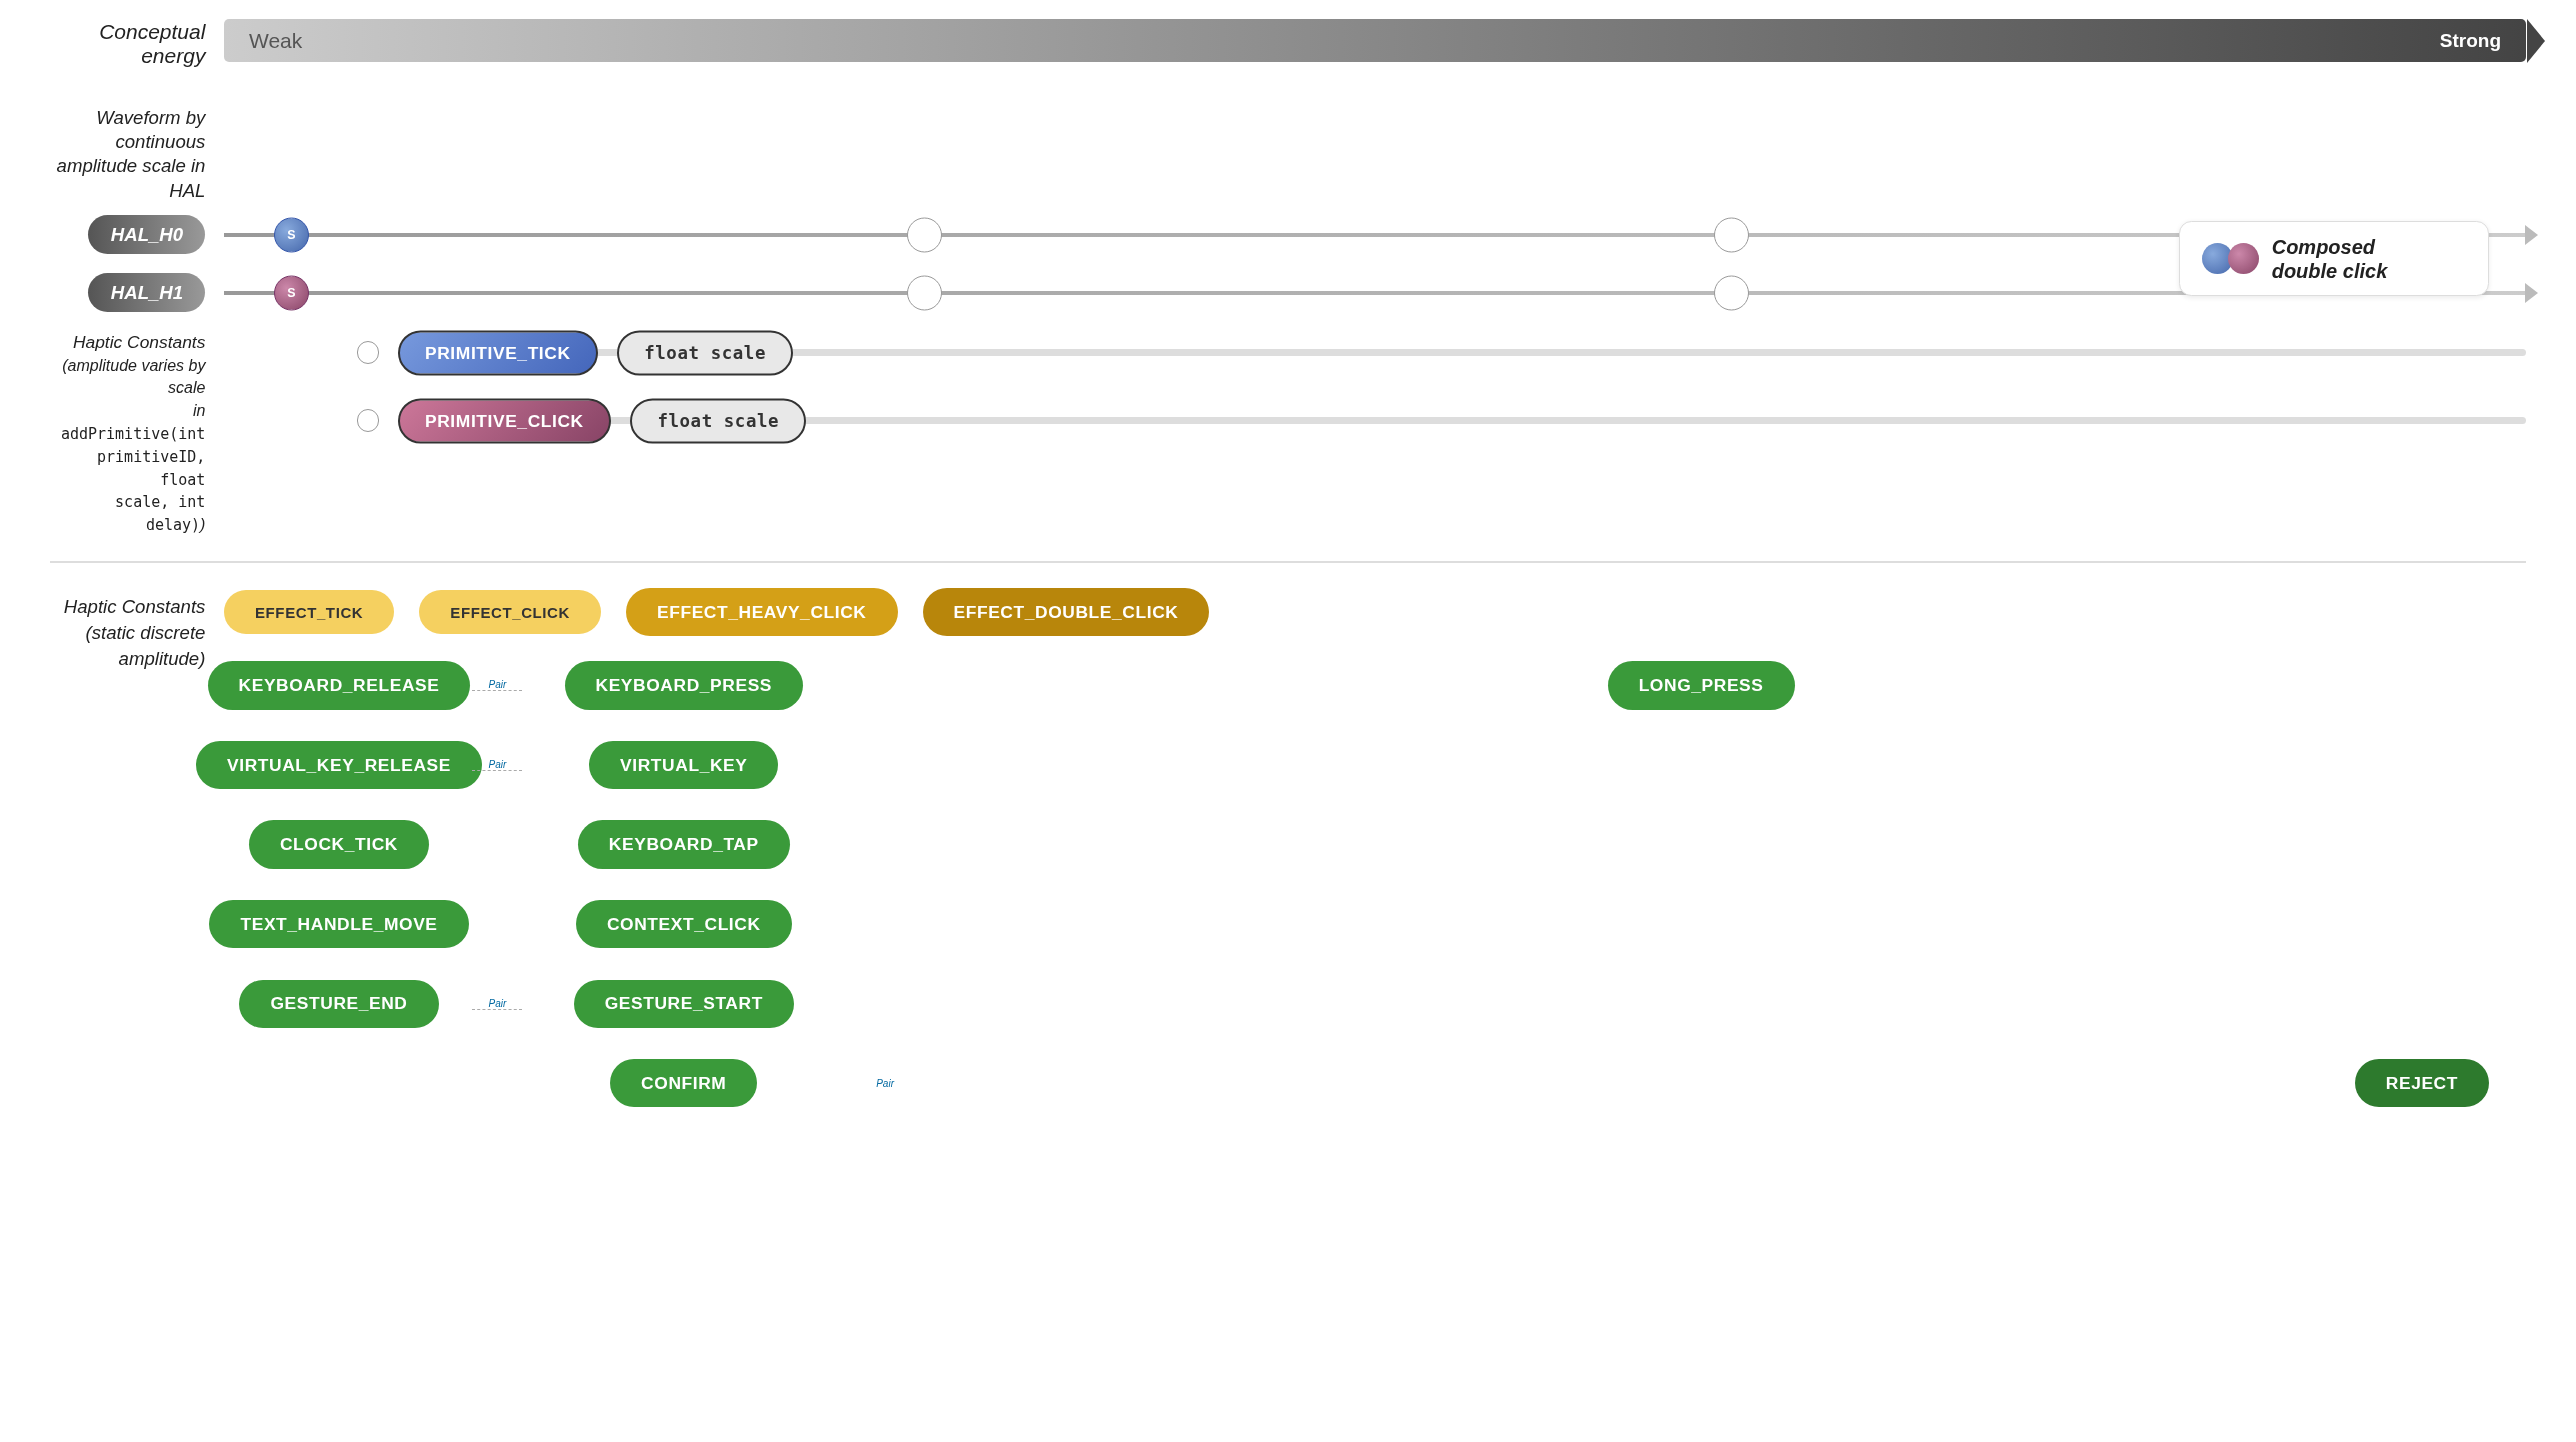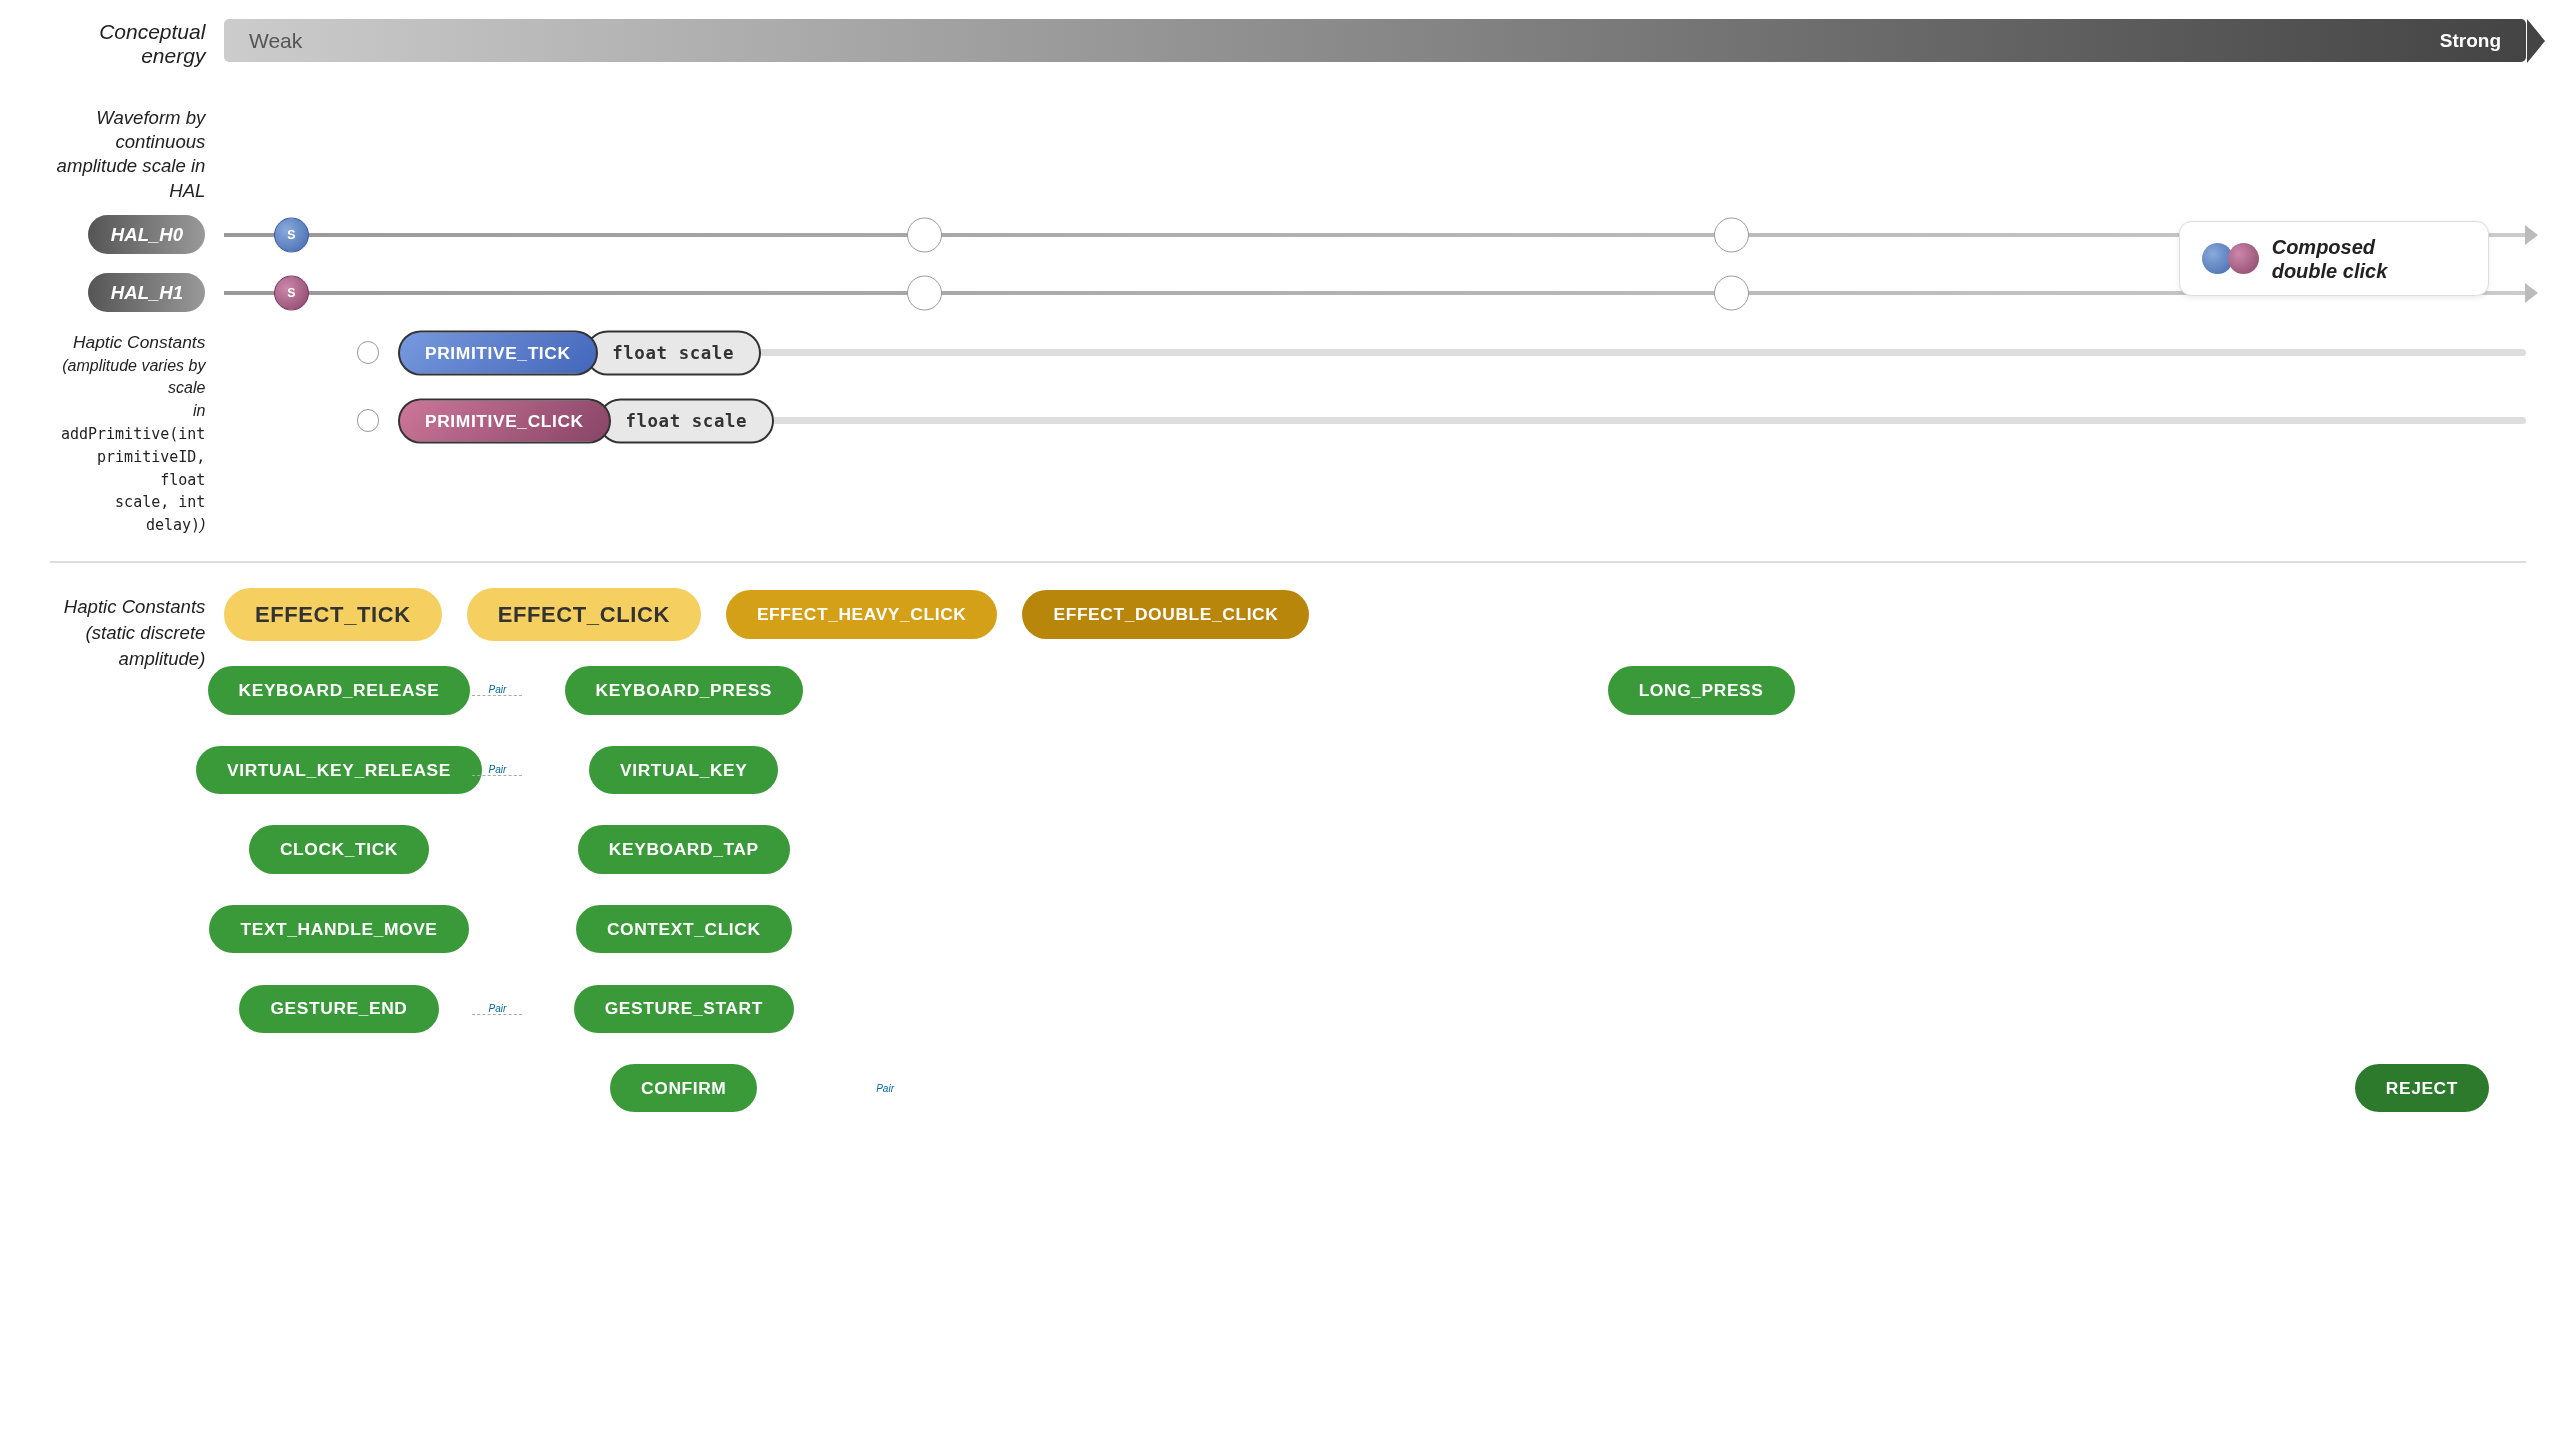--- a/index.html
+++ b/index.html
@@ -238,20 +238,21 @@
     .haptic-pill-compound {
       position: absolute;
       left: 0;
       top: 50%;
       transform: translateY(-50%);
       display: flex;
       align-items: center;
       border-radius: 31px;
       overflow: visible;
       height: 45px;
+      gap: 32px;
     }
     .haptic-pill-left {
       padding: 0 25px;
       height: 45px;
       display: flex;
       align-items: center;
       border-radius: 31px;
       font-size: 17.4px;
       font-weight: bold;
       letter-spacing: 0.6px;
@@ -326,21 +327,21 @@
       gap: 25px;
       flex-wrap: wrap;
     }
 
     .btn-yellow {
       background: #f5d060;
       color: #333;
       border: none;
       border-radius: 31px;
       padding: 13.7px 31px;
-      font-size: 22px;
+      font-size: 15px;
       font-weight: bold;
       letter-spacing: 0.6px;
       cursor: pointer;
       white-space: nowrap;
     }
     .btn-yellow-dark {
       background: #d4a017;
       color: #fff;
       border: none;
       border-radius: 31px;

